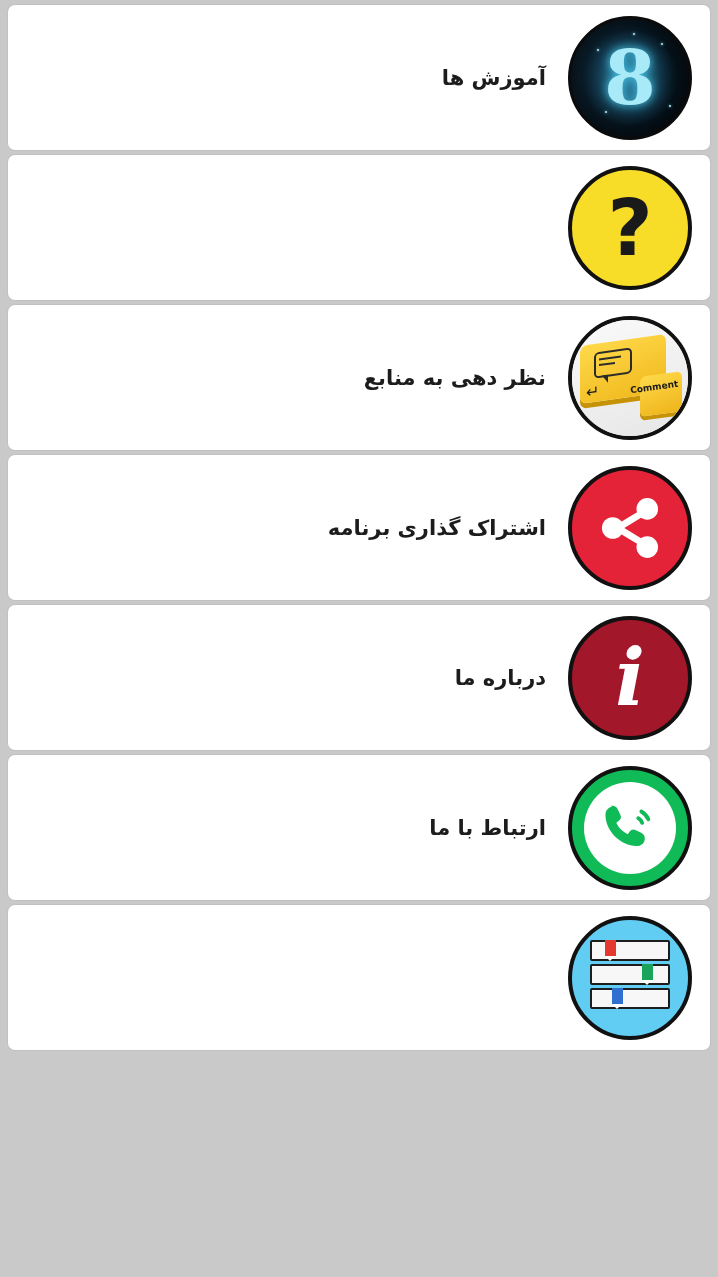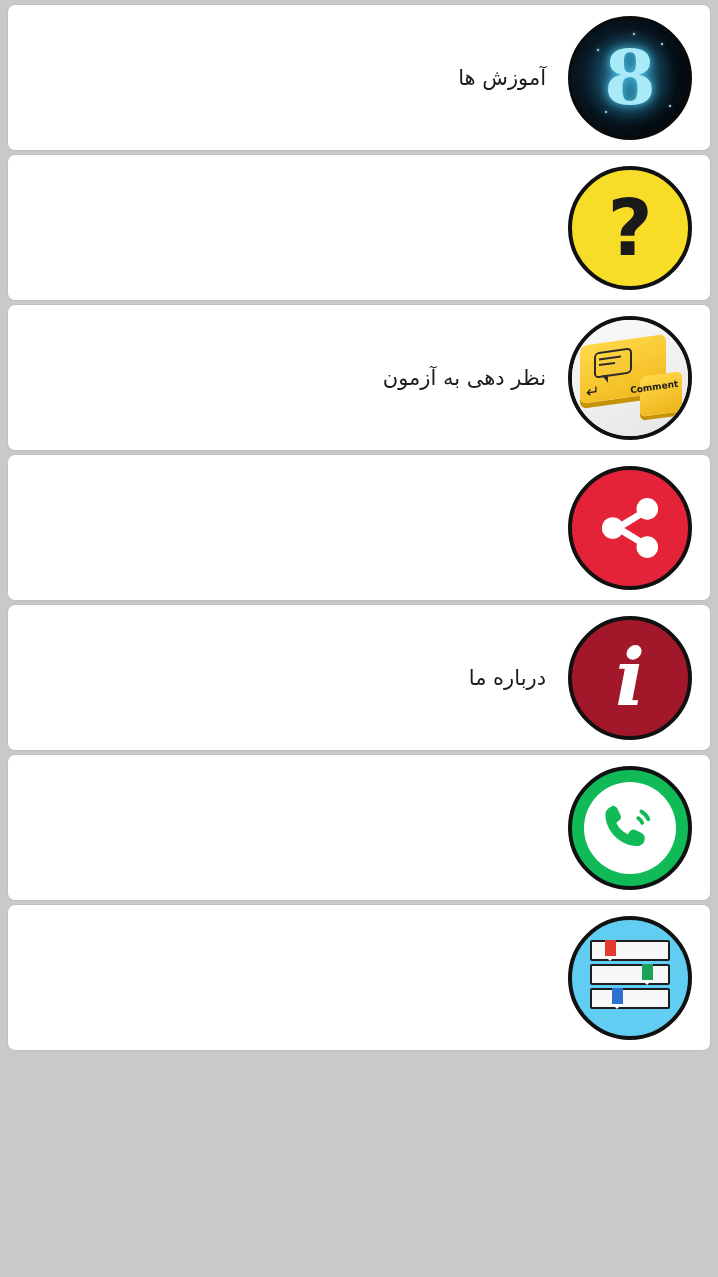--- a/index.html
+++ b/index.html
@@ -46,21 +46,21 @@
     align-items: center;
     justify-content: center;
     box-sizing: border-box;
   }
 
   .row-label {
     flex: 1;
     text-align: right;
     padding-right: 22px;
     font-size: 21px;
-    font-weight: normal;
+    font-weight: bold;
     color: #1c1c1c;
     letter-spacing: 0;
     direction: rtl;
   }
 
   
   .ic-edu {
     background: radial-gradient(circle at 42% 46%, #123044 0%, #061018 58%, #000000 100%);
     border: 3px solid #0b0b0b;
   }
@@ -283,53 +283,55 @@
     <div class="row-icon ic-feedback">
       <div class="kb"></div>
       <div class="key-main"></div>
       <div class="key-small"></div>
       <div class="bubble"></div>
       <div class="bl bl1"></div>
       <div class="bl bl2"></div>
       <div class="ent">↵</div>
       <div class="kw">Comment</div>
     </div>
-    <div class="row-label">نظر دهی به آزمون</div>
+    <div class="row-label">نظر دهی به منابع</div>
   </div>
 
 
   <div class="menu-row">
     <div class="row-icon ic-share">
       <svg viewBox="0 0 24 24" aria-hidden="true">
         <line x1="8" y1="12" x2="17" y2="6.5" stroke="#ffffff" stroke-width="2.2"></line>
         <line x1="8" y1="12" x2="17" y2="17.5" stroke="#ffffff" stroke-width="2.2"></line>
         <circle cx="6.4" cy="12" r="3.5" fill="#ffffff"></circle>
         <circle cx="17.6" cy="5.8" r="3.5" fill="#ffffff"></circle>
         <circle cx="17.6" cy="18.2" r="3.5" fill="#ffffff"></circle>
       </svg>
     </div>
+    <div class="row-label">اشتراک گذاری برنامه</div>
   </div>
 
   <div class="menu-row">
     <div class="row-icon ic-about">
       <div class="info">i</div>
     </div>
     <div class="row-label">درباره ما</div>
   </div>
 
   <div class="menu-row">
     <div class="row-icon ic-phone">
       <div class="inner">
         <svg viewBox="0 0 24 24" aria-hidden="true">
           <path d="M4.6 3.4c1.3-.2 2.2.3 2.7 1.4l1 2.2c.4.9.2 1.6-.6 2.2l-1 .8c.9 2 2.4 3.5 4.4 4.4l.8-1c.6-.8 1.3-1 2.2-.6l2.2 1c1.1.5 1.6 1.4 1.4 2.7-.2 1.4-1.5 2.5-3.2 2.5-6.1 0-12-5.9-12-12 0-1.7 1.1-3 2.5-3.2z" fill="#0fba57"></path>
           <path d="M16.4 5.6c1.2.7 2.1 1.7 2.7 3" stroke="#0fba57" stroke-width="1.5" fill="none" stroke-linecap="round"></path>
           <path d="M15.2 8.2c.7.4 1.2 1 1.5 1.8" stroke="#0fba57" stroke-width="1.5" fill="none" stroke-linecap="round"></path>
         </svg>
       </div>
     </div>
+    <div class="row-label">ارتباط با ما</div>
   </div>
 
   <div class="menu-row">
     <div class="row-icon ic-books">
       <div class="stack">
         <div class="bk bk1">
             <span class="mark"></span>
           </div>
         <div class="bk bk2">
             <span class="mark"></span>

